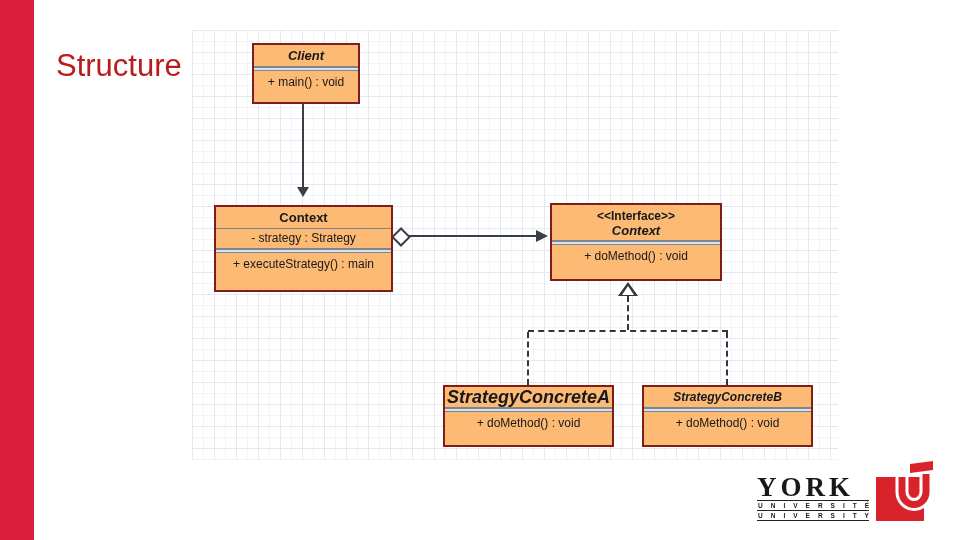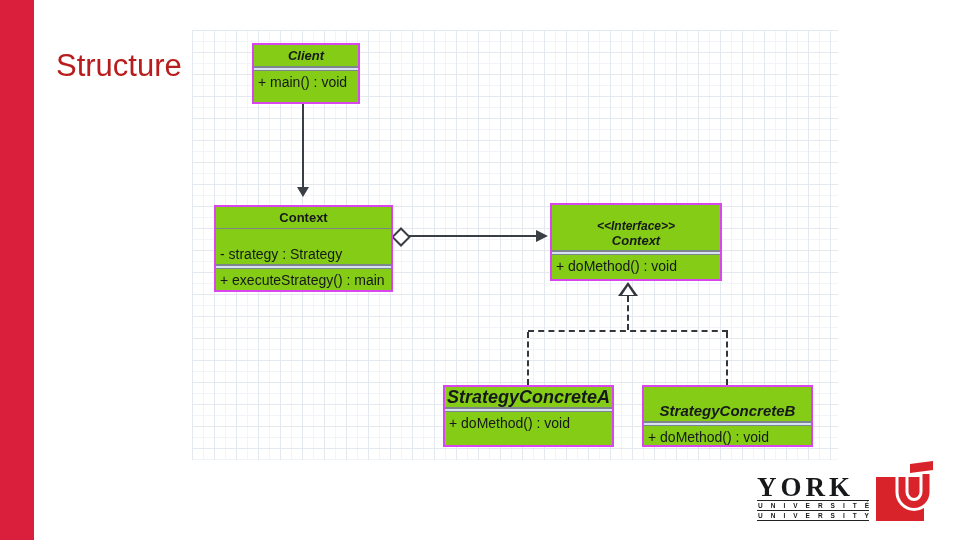--- a/index.html
+++ b/index.html
@@ -16,30 +16,30 @@
     position:absolute;left:192px;top:30px;width:646px;height:430px;
     background-image:
       linear-gradient(to right,#e4e9f0 1px,transparent 1px),
       linear-gradient(to bottom,#e4e9f0 1px,transparent 1px),
       linear-gradient(to right,#f1f4f8 1px,transparent 1px),
       linear-gradient(to bottom,#f1f4f8 1px,transparent 1px);
     background-size:22px 22px,22px 22px,11px 11px,11px 11px;
   }
   
   .uml-box{
-    position:absolute;box-sizing:border-box;background:#84cc16;
-    border:2px solid #d946ef;color:#16181b;font-size:13px;overflow:hidden;
+    position:absolute;box-sizing:border-box;background:#fdba74;
+    border:2px solid #7f1d1d;color:#16181b;font-size:13px;overflow:hidden;
   }
   .uml-title{text-align:center;font-weight:bold;padding:3px 2px 2px 2px;line-height:16px;}
   .italic{font-style:italic;}
-  .stereotype{text-align:center;font-weight:bold;font-style:italic;font-size:12px;line-height:14px;padding-top:14px;}
+  .stereotype{text-align:center;font-weight:bold;font-size:12px;line-height:14px;padding-top:4px;}
   .uml-name2{text-align:center;font-weight:bold;font-style:italic;line-height:15px;padding-bottom:2px;}
   .sep{border-top:1px solid #7e858d;}
   .sep-double{height:2px;border-top:2px solid #7e858d;border-bottom:1px solid #7e858d;background:#d5e3f2;}
-  .uml-member{padding:4px 4px 2px 4px;font-size:14px;line-height:15px;white-space:nowrap;}
+  .uml-member{padding:4px 4px 2px 4px;font-size:12px;line-height:15px;white-space:nowrap;text-align:center;}
   
   .vline{position:absolute;width:0;border-left:2px solid #3a3f45;}
   .hline{position:absolute;height:0;border-top:2px solid #3a3f45;}
   .vdash{position:absolute;width:0;border-left:2px dashed #33373c;}
   .hdash{position:absolute;height:0;border-top:2px dashed #33373c;}
   .arrow-down{position:absolute;width:0;height:0;border-left:6px solid transparent;border-right:6px solid transparent;border-top:10px solid #3a3f45;}
   .arrow-right{position:absolute;width:0;height:0;border-top:6px solid transparent;border-bottom:6px solid transparent;border-left:12px solid #3a3f45;}
   .diamond{position:absolute;width:10px;height:10px;background:#ffffff;border:2px solid #3a3f45;transform:rotate(45deg);}
   .tri-outer{position:absolute;width:0;height:0;border-left:10px solid transparent;border-right:10px solid transparent;border-bottom:14px solid #33373c;}
   .tri-inner{position:absolute;width:0;height:0;border-left:6px solid transparent;border-right:6px solid transparent;border-bottom:9px solid #ffffff;}
@@ -76,40 +76,40 @@
 
 <div class="uml-box" style="left:252px;top:43px;width:108px;height:61px;">
   <div class="uml-title italic">Client</div>
   <div class="sep-double"></div>
   <div class="uml-member">+ main() : void</div>
 </div>
 
 <div class="uml-box" style="left:214px;top:205px;width:179px;height:87px;">
   <div class="uml-title">Context</div>
   <div class="sep"></div>
-  <div class="uml-member" style="padding-top:2px;margin-top:16px;">- strategy : Strategy</div>
+  <div class="uml-member" style="padding-top:2px;">- strategy : Strategy</div>
   <div class="sep-double"></div>
   <div class="uml-member">+ executeStrategy() : main</div>
 </div>
 
 <div class="uml-box" style="left:550px;top:203px;width:172px;height:78px;">
   <div class="stereotype">&lt;&lt;Interface&gt;&gt;</div>
   <div class="uml-name2">Context</div>
   <div class="sep-double"></div>
   <div class="uml-member">+ doMethod() : void</div>
 </div>
 
 <div class="uml-box" style="left:443px;top:385px;width:171px;height:62px;">
   <div class="uml-title italic" style="font-size:18px;padding-top:2px;">StrategyConcreteA</div>
   <div class="sep-double"></div>
   <div class="uml-member">+ doMethod() : void</div>
 </div>
 
 <div class="uml-box" style="left:642px;top:385px;width:171px;height:62px;">
-  <div class="uml-title italic" style="font-size:15px;padding-top:16px;">StrategyConcreteB</div>
+  <div class="uml-title italic" style="font-size:12px;padding-top:2px;">StrategyConcreteB</div>
   <div class="sep-double"></div>
   <div class="uml-member">+ doMethod() : void</div>
 </div>
 
 <div class="logo">
   <div class="logo-text">
     <div class="wordmark">YORK</div>
     <div class="logo-rule"></div>
     <div class="logo-sub">U N I V E R S I T É</div>
     <div class="logo-rule"></div>

